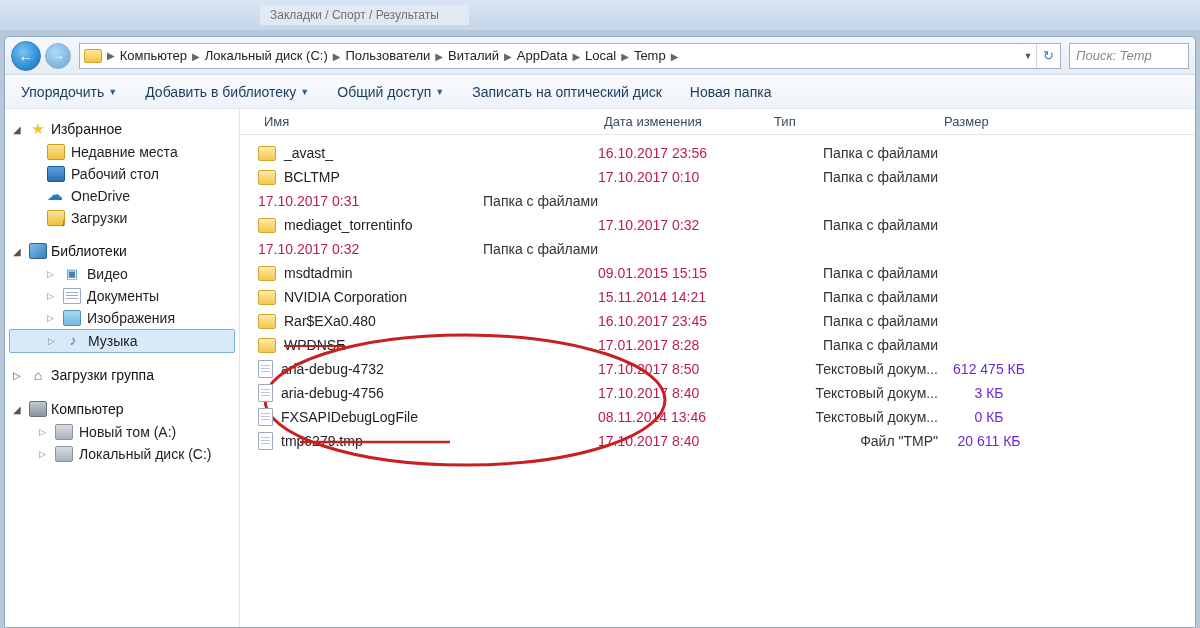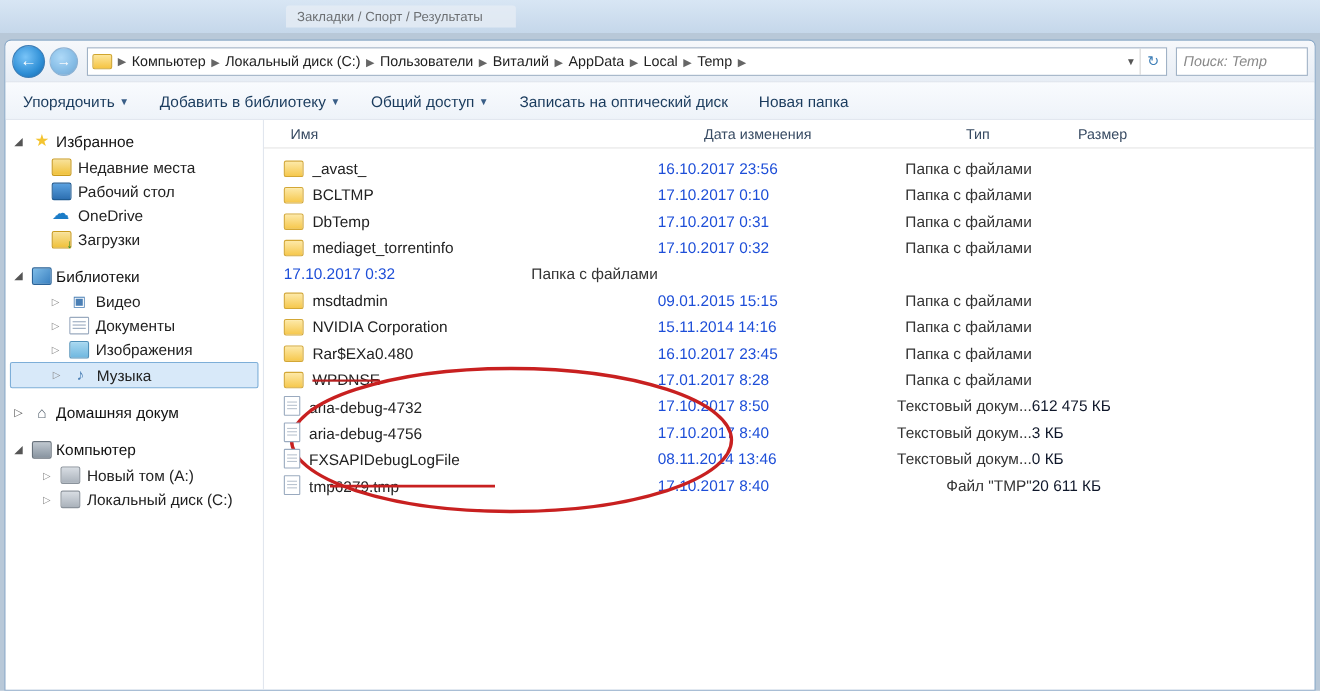--- a/index.html
+++ b/index.html
@@ -50,30 +50,30 @@
 .ic-img { background:linear-gradient(#a8d8f0,#70b8e0);border:1px solid #5090b8;border-radius:2px;}
 .ic-music{ color:#4a7fb5;font-size:14px;text-align:center;line-height:15px;}
 .ic-home { color:#57636f;font-size:14px;text-align:center;}
 .ic-comp { background:linear-gradient(#c0c8d0,#8894a0);border:1px solid #68727c;border-radius:2px;}
 .ic-drive{ background:linear-gradient(#d8dde3,#aab2bb);border:1px solid #8a929b;border-radius:2px;}
 
 .main { flex: 1; display: flex; flex-direction: column; position: relative; }
 .headers { display: flex; height: 26px; align-items: center; border-bottom: 1px solid #e5e5e5; font-size: 13px; color: #374a62; padding-left: 18px; }
 .headers .hc { padding: 0 6px; cursor: pointer; }
 .col-name { flex: 0 0 340px; }
-.col-date { flex: 0 0 170px; margin-left: 36px; }
-.col-type { flex: 0 0 170px; text-align: center; }
+.col-date { flex: 0 0 170px; }
+.col-type { flex: 0 0 170px; }
 .col-size { flex: 0 0 130px; text-align: left; }
 
 .rows { padding: 6px 0 0 18px; font-size: 14px; color: #222; position: relative; }
 .row { display: flex; align-items: center; height: 24px; cursor: pointer; }
-.row .c-name { flex:0 0 340px; display:flex; align-items:flex-end; gap:8px; }
-.row .c-date { flex:0 0 170px; color:#1d4ed8; }
+.row .c-name { flex:0 0 340px; display:flex; align-items:center; gap:8px; }
+.row .c-date { flex:0 0 170px; color:#be185d; }
 .row .c-type { flex:0 0 170px; color:#333; white-space:nowrap; overflow:hidden; text-overflow:ellipsis;text-align:right; }
-.row .c-size { flex:0 0 130px; color:#0f172a; text-align:left; padding-right:28px; }
+.row .c-size { flex:0 0 130px; color:#6d28d9; text-align:center; padding-right:28px; }
 
 .fi-folder{ width:18px; height:15px; background:linear-gradient(#fde9a8,#f6c84d); border:1px solid #d3a735; border-radius:2px;}
 .fi-file{ width:15px; height:18px; background:#fff; border:1px solid #9aaabf; border-radius:1px; position:relative;}
 .fi-file::after{content:"";position:absolute;left:2px;right:2px;top:4px;height:1px;background:#bac4d0;box-shadow:0 3px #bac4d0,0 6px #bac4d0;}
 
 .strike { text-decoration: line-through; text-decoration-color:#b52020; text-decoration-thickness:2px; }
 
 svg.annot { position:absolute; left:0; top:0; pointer-events:none; }
 </style>
 </head>
@@ -174,21 +174,21 @@
         </div>
       <div class="item selected">
           <span class="caret" style="font-size:9px;color:#888;width:10px;">▷</span>
           <span class="icon16 ic-music">♪</span>
           <span>Музыка</span>
         </div>
       <div class="sep"></div>
       <div class="group-title">
           <span class="caret">▷</span>
           <span class="icon16 ic-home">⌂</span>
-          <span>Домашняя докум</span>
+          <span>Загрузки группа</span>
         </div>
       <div class="sep"></div>
       <div class="group-title">
           <span class="caret">◢</span>
           <span class="icon16 ic-comp"></span>
           <span>Компьютер</span>
         </div>
       <div class="item group-indent">
           <span class="caret" style="font-size:9px;color:#888;width:10px;">▷</span>
           <span class="icon16 ic-drive"></span>
@@ -225,24 +225,20 @@
           <div class="row">
             <div class="c-name">
               <span class="fi-folder"></span>
               <span>BCLTMP</span>
             </div>
             <div class="c-date">17.10.2017 0:10</div>
             <div class="c-type">Папка с файлами</div>
             <div class="c-size"></div>
           </div>
           <div class="row">
-            <div class="c-name">
-              <span class="fi-folder"></span>
-              <span>DbTemp</span>
-            </div>
             <div class="c-date">17.10.2017 0:31</div>
             <div class="c-type">Папка с файлами</div>
             <div class="c-size"></div>
           </div>
           <div class="row">
             <div class="c-name">
               <span class="fi-folder"></span>
               <span>mediaget_torrentinfo</span>
             </div>
             <div class="c-date">17.10.2017 0:32</div>
@@ -261,21 +257,21 @@
             </div>
             <div class="c-date">09.01.2015 15:15</div>
             <div class="c-type">Папка с файлами</div>
             <div class="c-size"></div>
           </div>
           <div class="row">
             <div class="c-name">
               <span class="fi-folder"></span>
               <span>NVIDIA Corporation</span>
             </div>
-            <div class="c-date">15.11.2014 14:16</div>
+            <div class="c-date">15.11.2014 14:21</div>
             <div class="c-type">Папка с файлами</div>
             <div class="c-size"></div>
           </div>
           <div class="row">
             <div class="c-name">
               <span class="fi-folder"></span>
               <span>Rar$EXa0.480</span>
             </div>
             <div class="c-date">16.10.2017 23:45</div>
             <div class="c-type">Папка с файлами</div>

